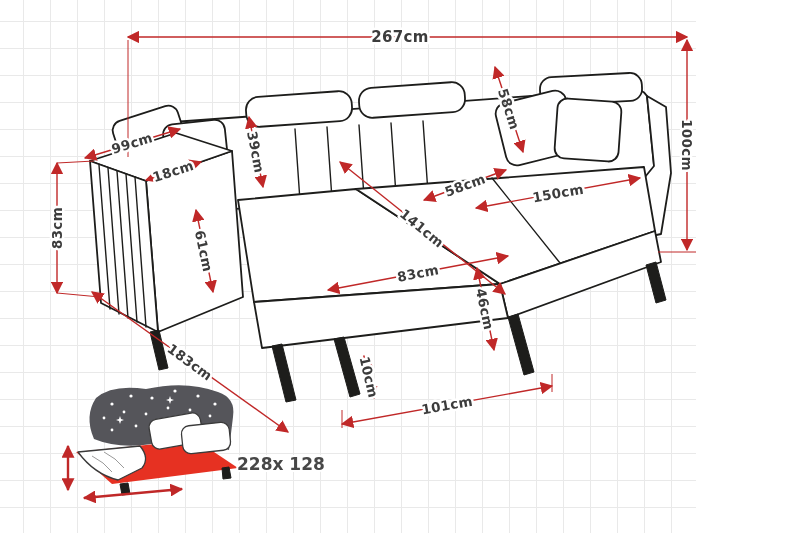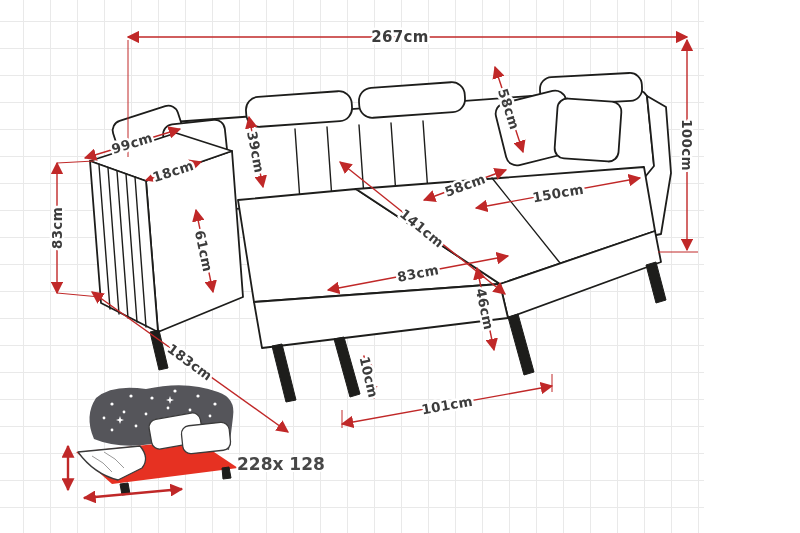--- a/index.html
+++ b/index.html
@@ -3,21 +3,20 @@
 <meta charset="utf-8">
 <style>
   html,body{margin:0;padding:0;background:#fff;}
   .canvas{
     position:relative;width:696px;height:533px;overflow:hidden;background:#fff;
     background-image:
       linear-gradient(#e9e9e9 1px, transparent 1px),
       linear-gradient(90deg, #e9e9e9 1px, transparent 1px);
     background-size:27px 27px;
     background-position:-4px -6px;
-    padding-left:8px;
   }
   svg{position:absolute;inset:0;display:block;}
   .sofa{fill:#fff;stroke:var(--sofa_outline,#1d1d1b);stroke-width:1.8;stroke-linejoin:round;stroke-linecap:round;}
   .sofa-line{fill:none;stroke:var(--sofa_outline,#1d1d1b);stroke-width:1.4;stroke-linecap:round;}
   .sofa-dark{fill:var(--sofa_outline,#1d1d1b);stroke:var(--sofa_outline,#1d1d1b);stroke-width:1;stroke-linejoin:round;}
   .dim{stroke:var(--dimension_line,#c02828);stroke-width:1.4;fill:none;marker-start:url(#ah);marker-end:url(#ah);}
   .ext{stroke:var(--dimension_line,#c02828);stroke-width:1;fill:none;}
   .arrw{fill:var(--dimension_line,#c02828);}
   .lbl{
     font-family:"DejaVu Sans",sans-serif;font-size:13.5px;font-weight:600;

